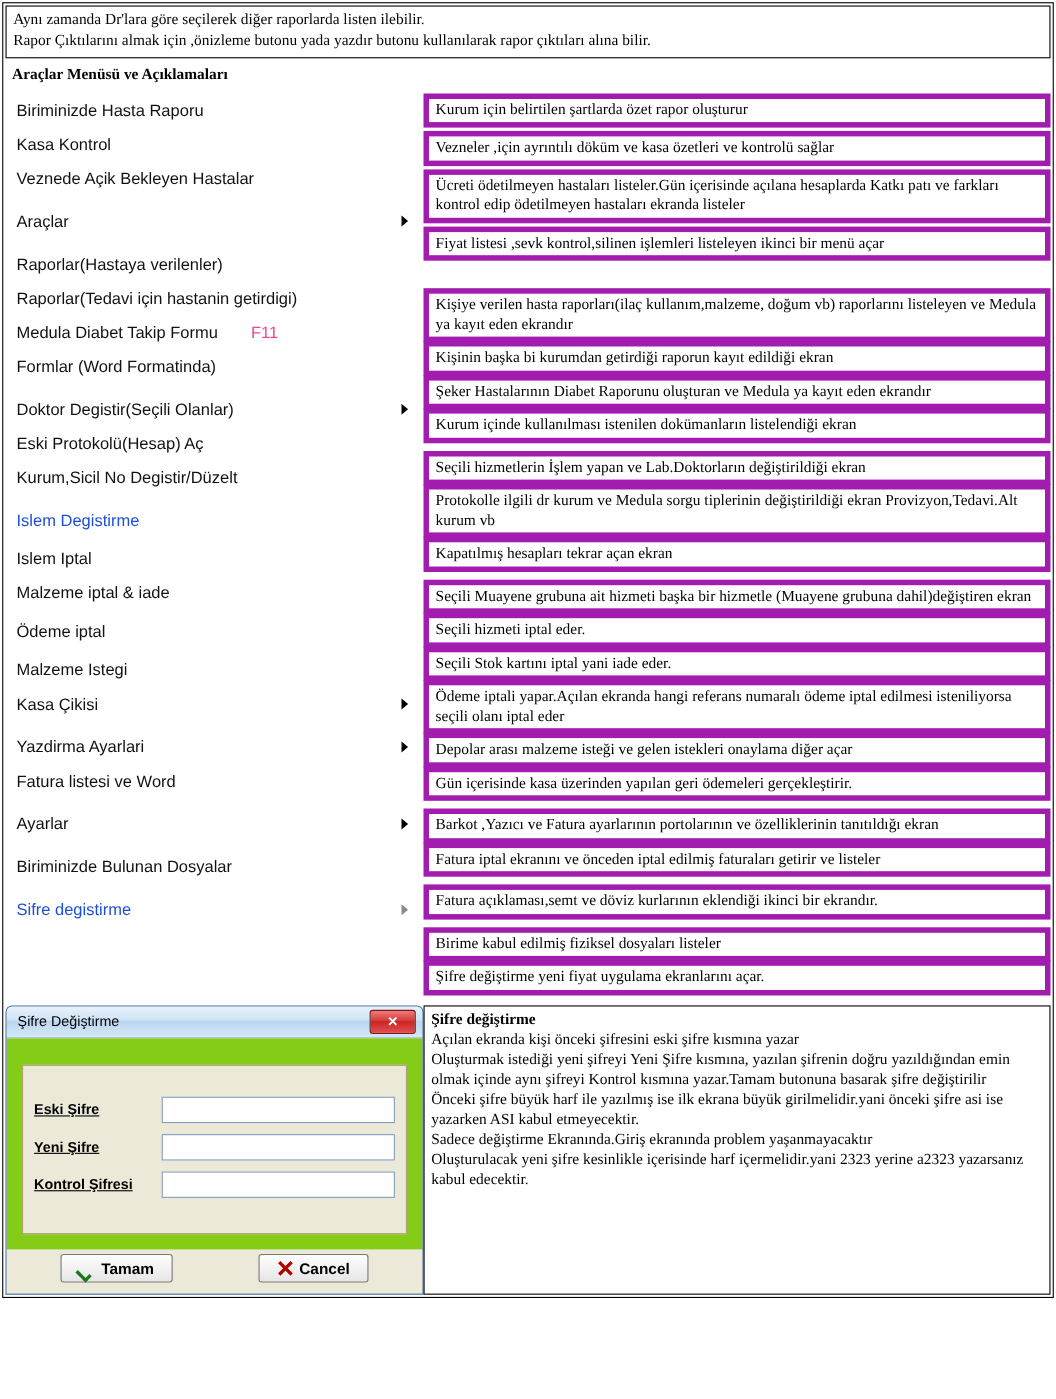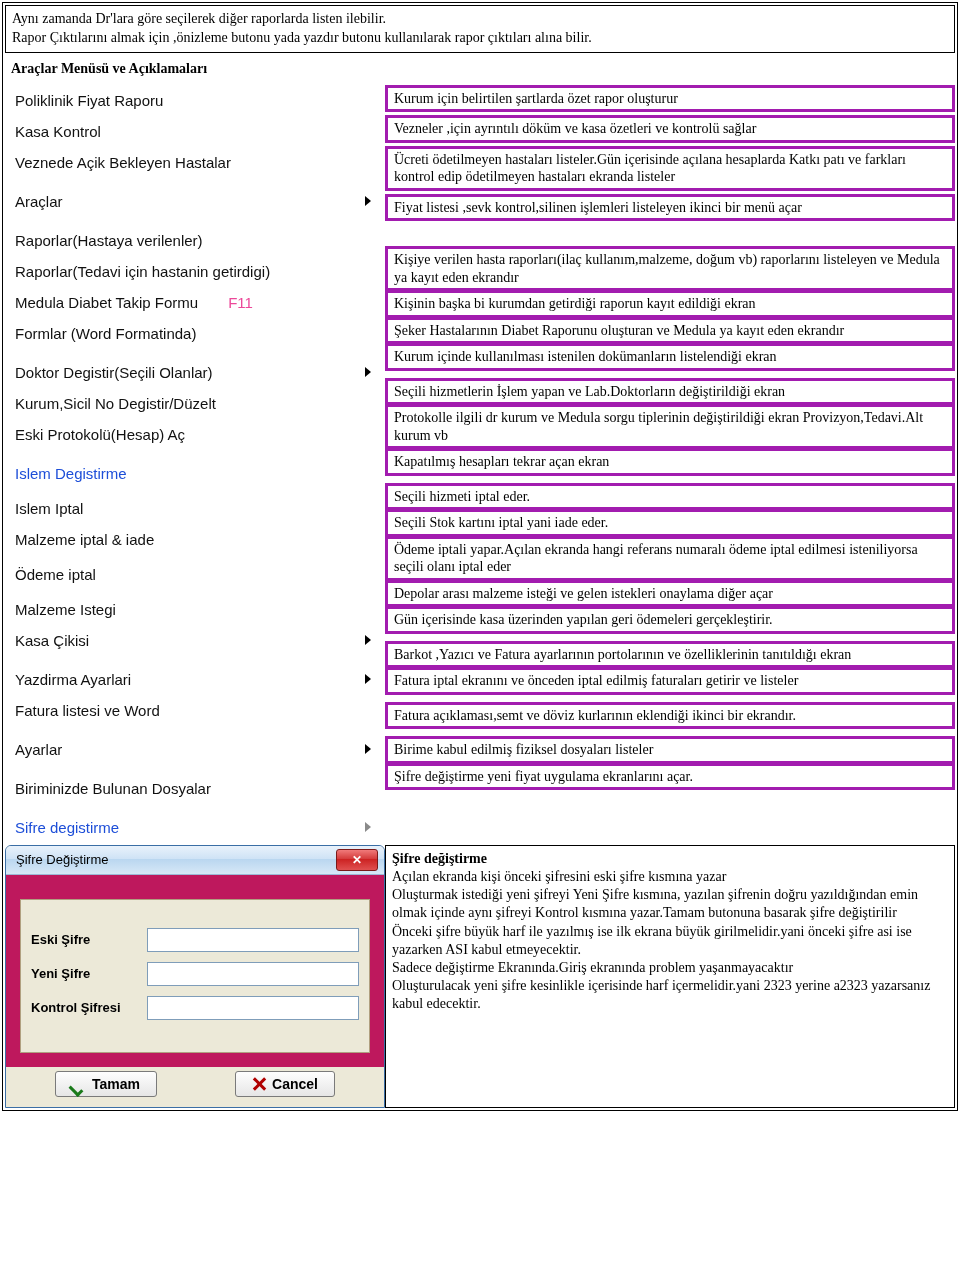--- a/index.html
+++ b/index.html
@@ -67,21 +67,21 @@
     border-left-color:#8a8a8a;
   }
   .rightcol {
     flex: 1;
     display: flex;
     flex-direction: column;
     gap: 0;
     font-family: "Times New Roman", serif;
   }
   .desc-row {
-    border: 3px solid #a21caf;
+    border: 5px solid #a21caf;
     padding: 2px 6px;
     margin-bottom: -1px;
     line-height: 1.25;
   }
   .spacer {
     height: 8px;
   }
   .spacer-sm {
     height: 4px;
   }
@@ -111,22 +111,23 @@
   }
   .closebtn {
     width:40px; height:20px;
     border-radius:3px;
     background: linear-gradient(#f07a7a,#d43a3a 45%,#c22 46%,#e05050);
     border:1px solid #7a1a1a;
     display:flex; align-items:center; justify-content:center;
     color:#fff; font-weight:bold; font-size:12px;
   }
   .dlg-body {
-    background:#be185d;
+    background:#84cc16;
     padding:24px 14px 14px 14px;
+    text-decoration:underline;
   }
   .dlg-inner {
     border:1px solid #b0a080;
     padding:18px 10px 22px 10px;
     background:#ece9d8;
   }
   .frow {
     display:flex;
     align-items:center;
     margin:10px 0;
@@ -214,21 +215,21 @@
     <span>Rapor Çıktılarını almak için ,önizleme butonu yada yazdır butonu kullanılarak rapor çıktıları alına bilir.</span>
   </div>
 
   <div class="section-title">Araçlar Menüsü ve Açıklamaları</div>
 
   <div class="twocol">
 
     <div class="leftcol">
       <div class="menu-item">
           <span class="mlabel">
-            <span>Poliklinik Fiyat Raporu</span>
+            <span>Biriminizde Hasta Raporu</span>
           </span>
         </div>
       <div class="menu-item">
           <span class="mlabel">
             <span>Kasa Kontrol</span>
           </span>
         </div>
       <div class="menu-item">
           <span class="mlabel">
             <span>Veznede Açik Bekleyen Hastalar</span>
@@ -265,26 +266,26 @@
         </div>
       <div class="spacer"></div>
       <div class="menu-item">
           <span class="mlabel">
             <span>Doktor Degistir(Seçili Olanlar)</span>
           </span>
           <span class="menu-arrow"></span>
         </div>
       <div class="menu-item">
           <span class="mlabel">
+            <span>Eski Protokolü(Hesap) Aç</span>
+          </span>
+        </div>
+      <div class="menu-item">
+          <span class="mlabel">
             <span>Kurum,Sicil No Degistir/Düzelt</span>
-          </span>
-        </div>
-      <div class="menu-item">
-          <span class="mlabel">
-            <span>Eski Protokolü(Hesap) Aç</span>
           </span>
         </div>
       <div class="spacer"></div>
       <div class="menu-item disabled">
           <span class="mlabel">
             <span>Islem Degistirme</span>
           </span>
         </div>
       <div class="spacer-sm"></div>
       <div class="menu-item">
@@ -360,20 +361,21 @@
       <div class="spacer-lg"></div>
       <div class="desc-row">Kişiye verilen hasta raporları(ilaç kullanım,malzeme, doğum vb) raporlarını listeleyen ve Medula ya  kayıt eden ekrandır</div>
       <div class="desc-row">Kişinin başka bi kurumdan getirdiği raporun kayıt edildiği ekran</div>
       <div class="desc-row">Şeker Hastalarının Diabet Raporunu oluşturan ve Medula ya  kayıt eden ekrandır</div>
       <div class="desc-row">Kurum içinde kullanılması istenilen dokümanların listelendiği ekran</div>
       <div class="spacer"></div>
       <div class="desc-row">Seçili hizmetlerin  İşlem yapan ve Lab.Doktorların değiştirildiği ekran</div>
       <div class="desc-row">Protokolle ilgili dr kurum ve Medula sorgu tiplerinin değiştirildiği ekran Provizyon,Tedavi.Alt kurum vb</div>
       <div class="desc-row">Kapatılmış hesapları tekrar açan ekran</div>
       <div class="spacer"></div>
+      <div class="desc-row">Seçili Muayene grubuna ait hizmeti başka bir hizmetle (Muayene grubuna dahil)değiştiren ekran</div>
       <div class="desc-row">Seçili hizmeti iptal eder.</div>
       <div class="desc-row">Seçili Stok kartını  iptal yani iade eder.</div>
       <div class="desc-row">Ödeme iptali yapar.Açılan ekranda hangi referans numaralı ödeme iptal edilmesi isteniliyorsa seçili olanı iptal eder</div>
       <div class="desc-row">Depolar arası malzeme isteği ve gelen istekleri onaylama diğer açar</div>
       <div class="desc-row">Gün içerisinde kasa üzerinden yapılan geri ödemeleri gerçekleştirir.</div>
       <div class="spacer"></div>
       <div class="desc-row">Barkot ,Yazıcı ve Fatura ayarlarının portolarının ve özelliklerinin tanıtıldığı ekran</div>
       <div class="desc-row">Fatura iptal ekranını ve önceden iptal edilmiş faturaları getirir ve listeler</div>
       <div class="spacer"></div>
       <div class="desc-row">Fatura açıklaması,semt ve döviz kurlarının eklendiği ikinci bir ekrandır.</div>

